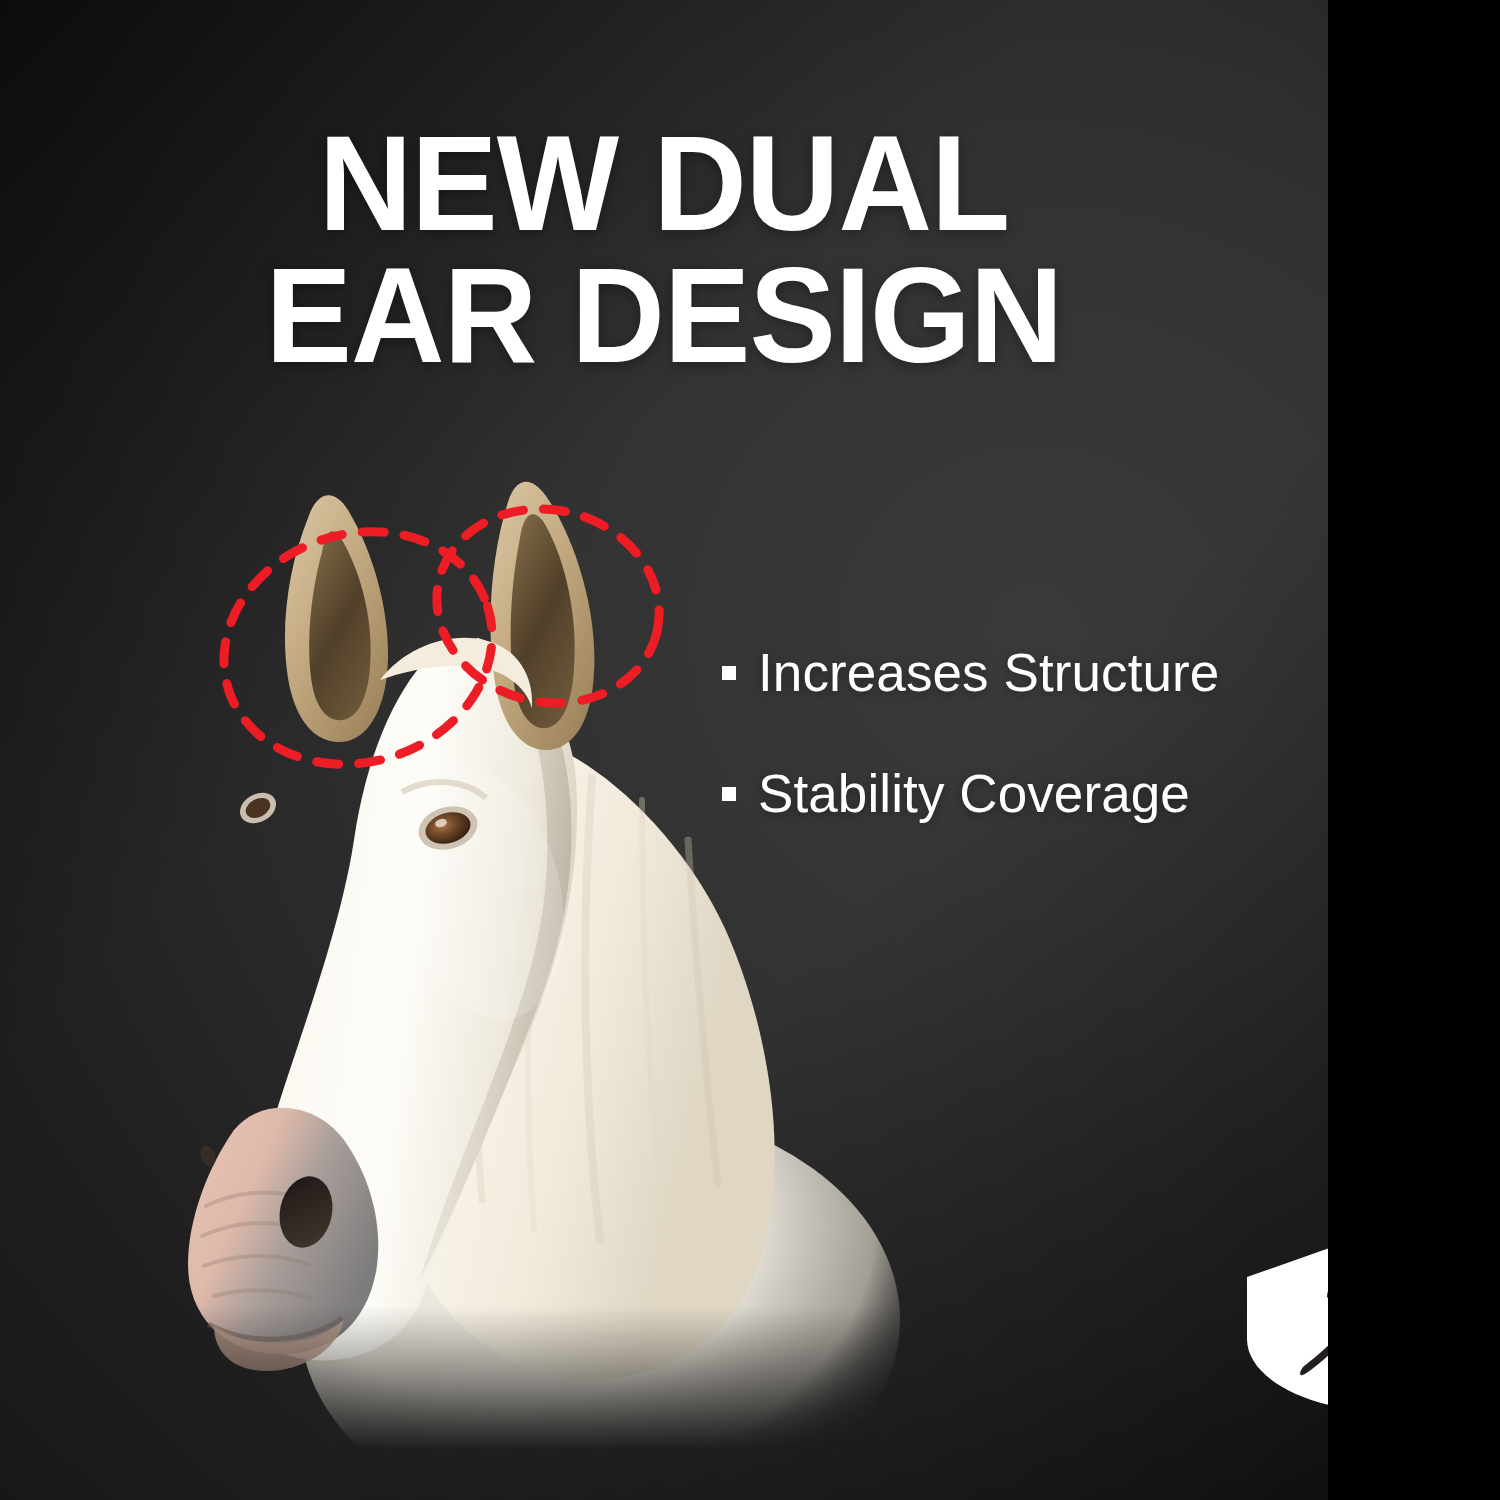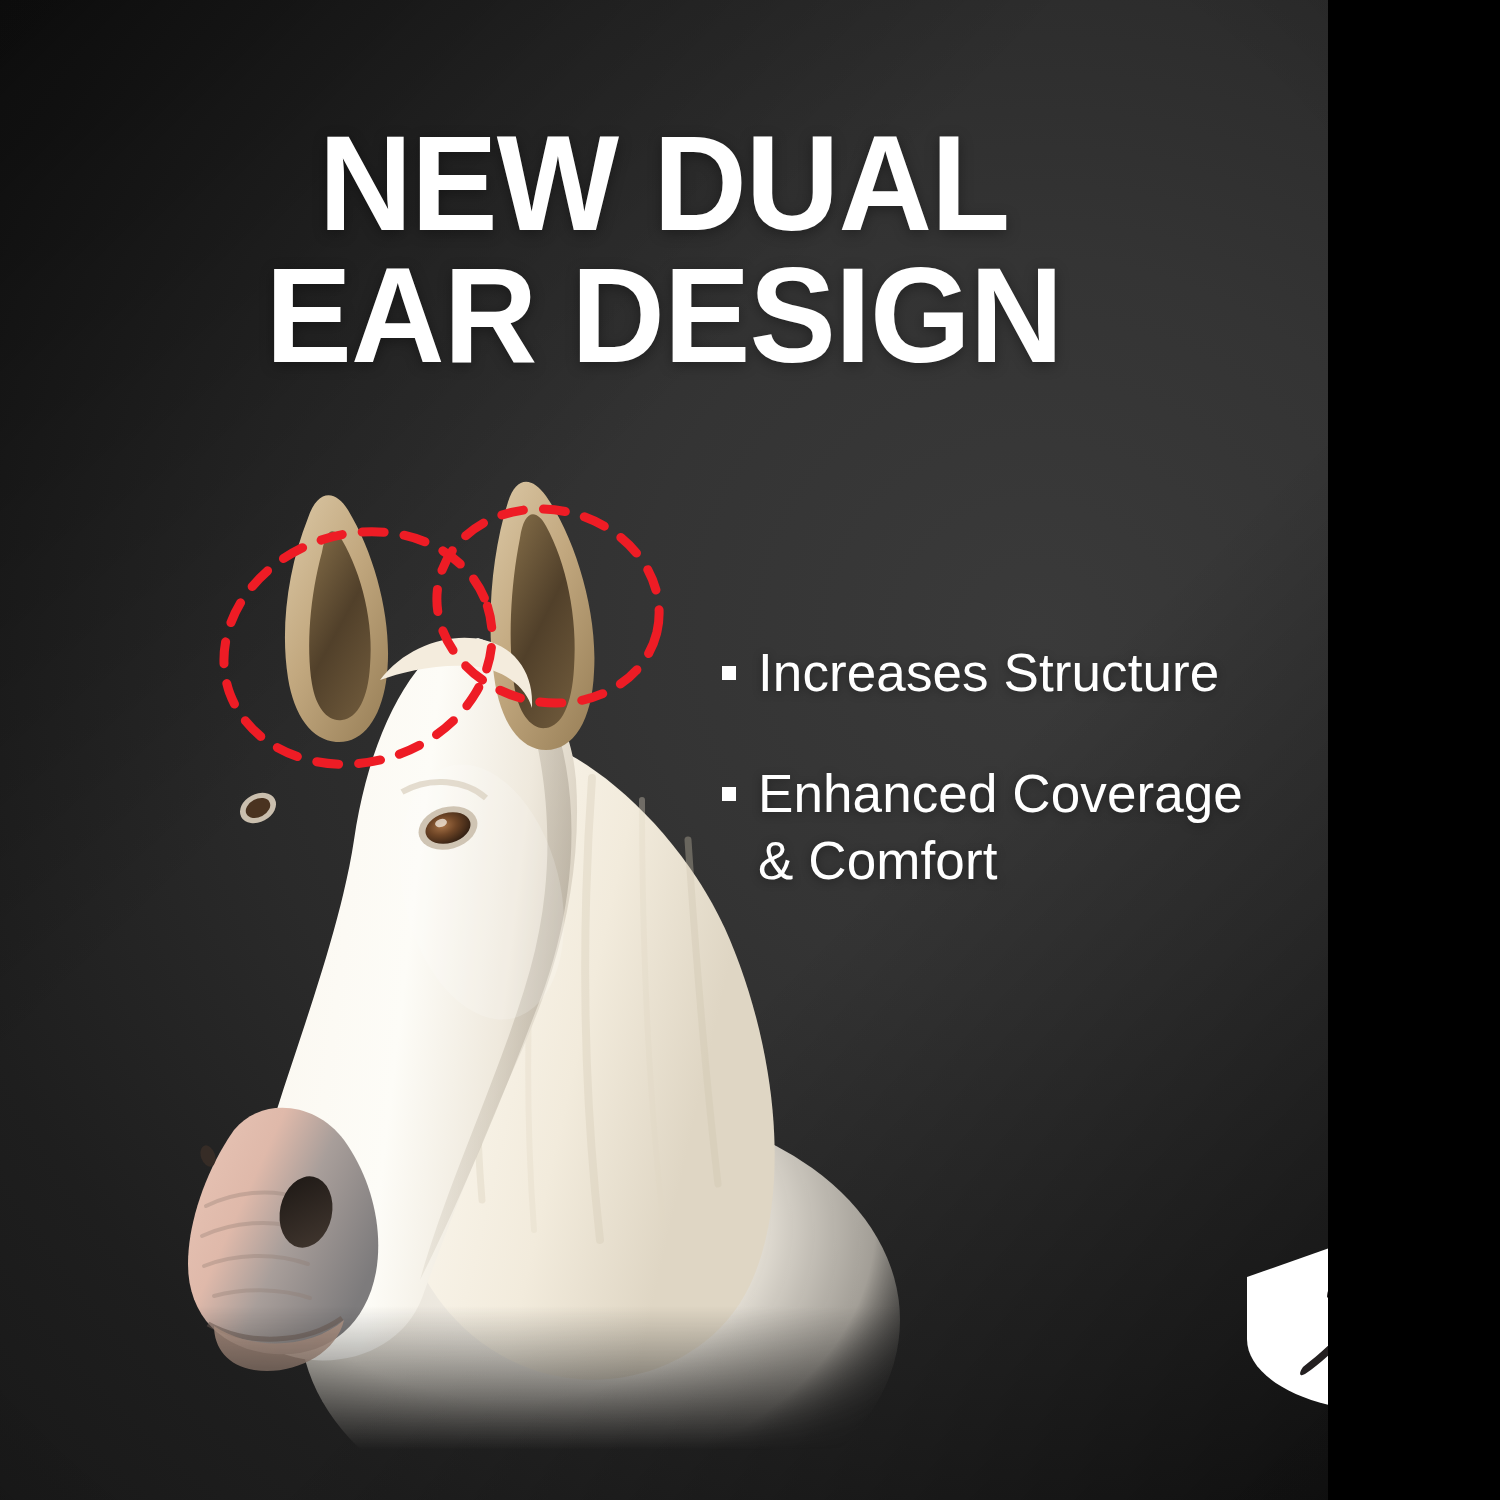--- a/index.html
+++ b/index.html
@@ -359,21 +359,20 @@
       <span class="bullet-marker"></span>
       <span class="bullet-text">
         <span>Increases Structure</span>
         <br>
       </span>
     </div>
 
     <div class="bullet-row">
       <span class="bullet-marker"></span>
       <span class="bullet-text">
-        <span>Enhanced Coverage</span>
+        <span>Stability Coverage</span>
         <br>
-        <span>&amp; Comfort</span>
       </span>
     </div>
 
   </div>
 
 </div>
 
 </body></html>

